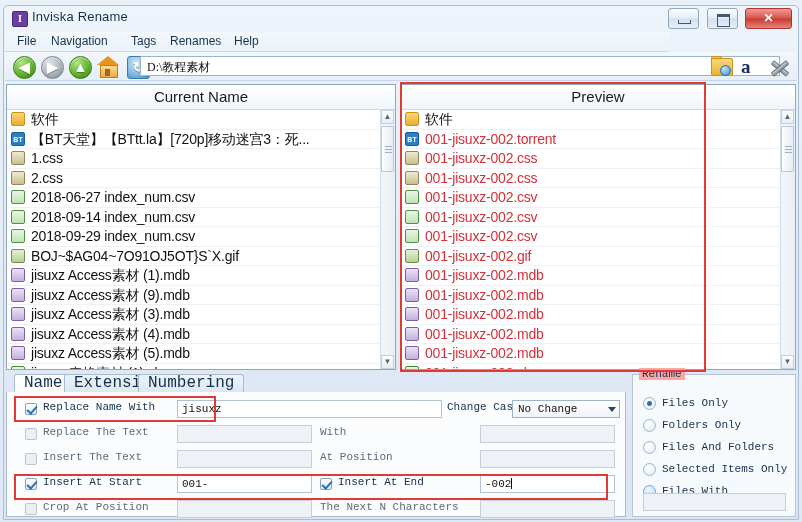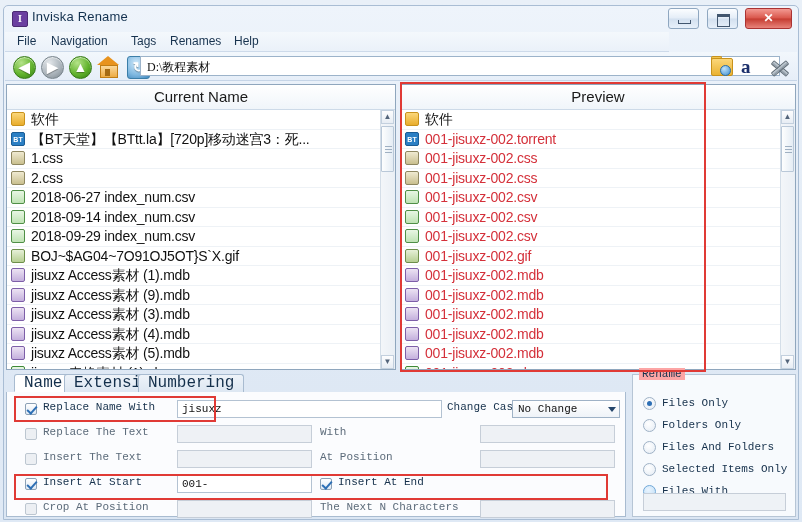--- a/index.html
+++ b/index.html
@@ -521,20 +521,21 @@
       <span class="opt-lbl dim" style="left:313px">With</span>
       <span class="txtin disabled" style="left:473px;width:135px"><span></span></span>
     </div>
 
     <div class="opt-row" style="top:81px">
       <span class="cb checked" style="left:18px"></span>
       <span class="opt-lbl" style="left:36px">Insert At Start</span>
       <span class="txtin" style="left:170px;width:135px"><span>001-</span></span>
       <span class="cb checked" style="left:313px"></span>
       <span class="opt-lbl" style="left:331px">Insert At End</span>
+      <span class="txtin" style="left:473px;width:135px"><span>-002</span><span class="caret"></span></span>
     </div>
 
     <div class="opt-row" style="top:106px">
       <span class="cb disabled" style="left:18px"></span>
       <span class="opt-lbl dim" style="left:36px">Crop At Position</span>
       <span class="txtin disabled" style="left:170px;width:135px"><span></span></span>
       <span class="opt-lbl dim" style="left:313px">The Next N Characters</span>
       <span class="txtin disabled" style="left:473px;width:135px"><span></span></span>
     </div>
   </div>

